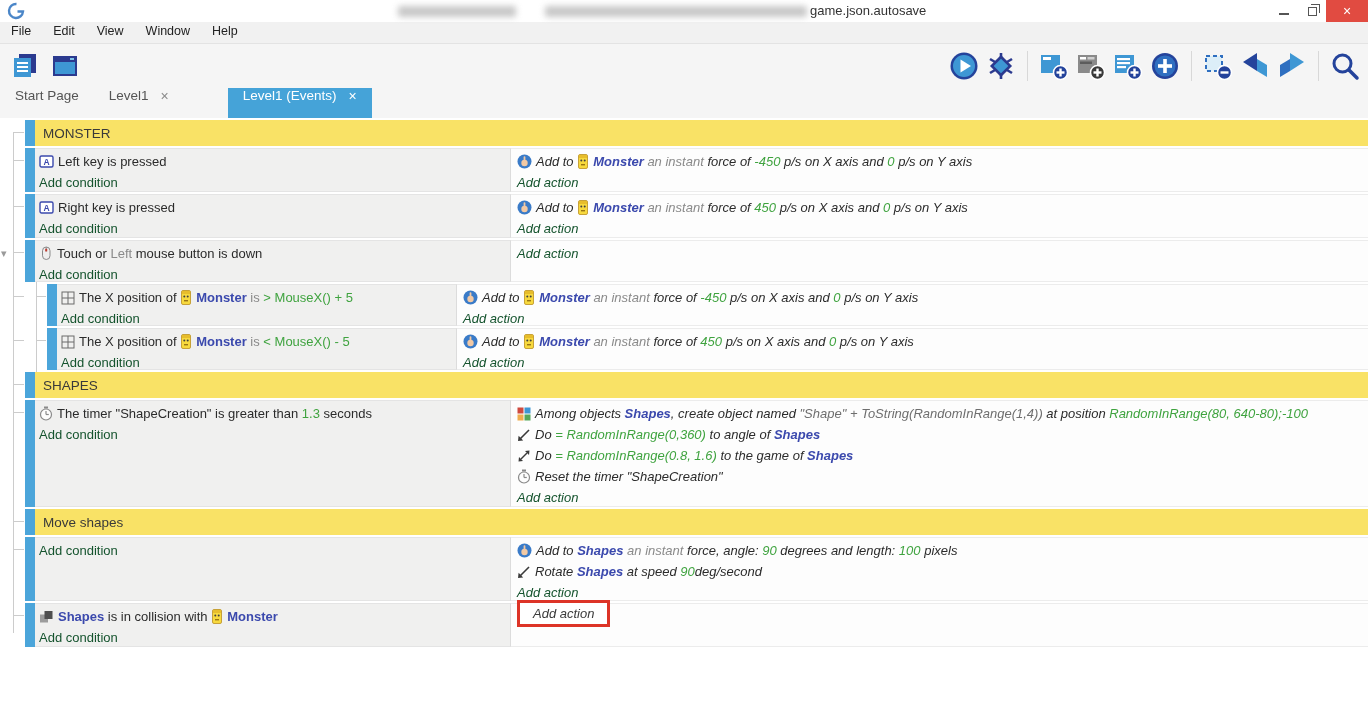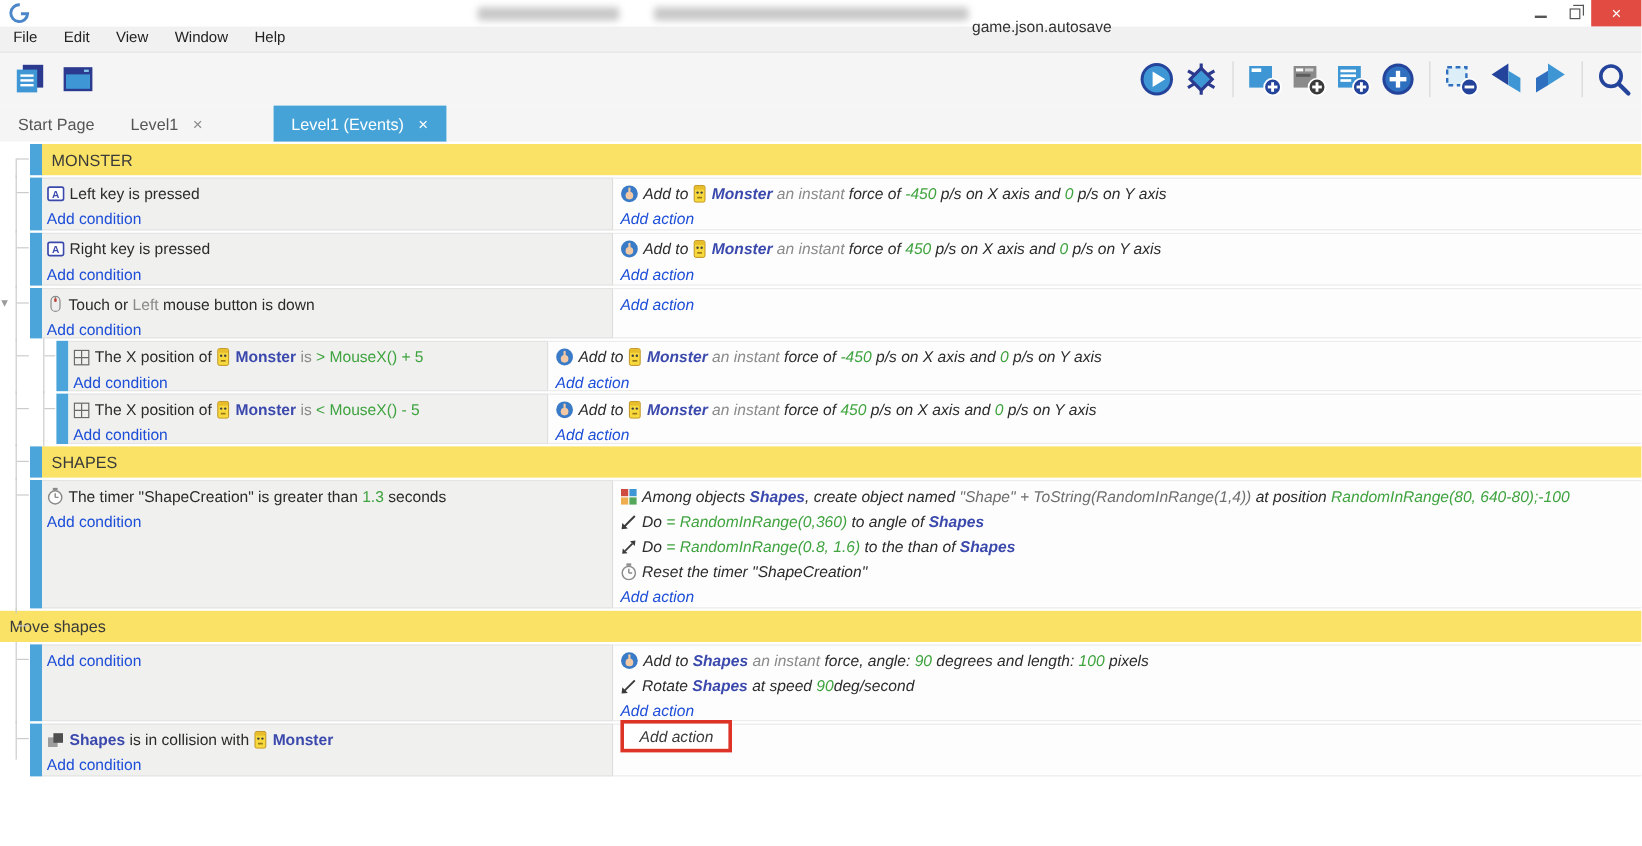--- a/index.html
+++ b/index.html
@@ -6,21 +6,21 @@
   html,body { width:1368px; height:705px; overflow:hidden; background:#fff;
     font-family:"Liberation Sans", sans-serif; }
 
   
   .titlebar { height:22px; background:#fff; position:relative; }
   .logo { position:absolute; left:7px; top:2px; }
   .blurA,.blurB { position:absolute; top:6px; height:11px; background:#b5b5b5;
     filter:blur(3px); opacity:.75; border-radius:2px; }
   .blurA { left:398px; width:118px; }
   .blurB { left:545px; width:262px; }
-  .title-text { position:absolute; left:810px; top:15px; font-size:13px; color:#333; }
+  .title-text { position:absolute; left:810px; top:3px; font-size:13px; color:#333; }
   .win-controls { position:absolute; right:0; top:0; height:22px; display:flex; }
   .wc { width:28px; height:22px; display:flex; align-items:center; justify-content:center;
     color:#555; font-size:13px; }
   .wc.close { width:42px; background:#e14b41; color:#fff; font-size:14px; }
   .ic-min { display:inline-block; width:10px; height:2px; background:#555; margin-top:6px; }
   .ic-restore { display:inline-block; width:9px; height:9px; border:1px solid #555;
     position:relative; background:#fff; }
   .ic-restore::before { content:""; position:absolute; left:2px; top:-4px; width:8px;
     height:8px; border:1px solid #555; border-left:none; border-bottom:none; }
 
@@ -32,21 +32,21 @@
   
   .toolbar { height:44px; background:#f5f5f5; display:flex; align-items:center; }
   .tb-left { display:flex; align-items:center; gap:8px; padding-left:9px; }
   .tb-right { margin-left:auto; display:flex; align-items:center; gap:5px; padding-right:7px; }
   .tbtn { width:32px; height:32px; display:flex; align-items:center; justify-content:center; }
   .tbtn .ic { display:inline-flex; }
   .sep { width:1px; height:30px; background:#d8d8d8; margin:0 5px; }
 
   
   .tabbar { height:30px; background:#f5f5f5; display:flex; }
-  .tab { height:30px; display:flex; align-items:center; padding:0 15px; gap:12px;
+  .tab { height:30px; display:flex; align-items:flex-start; padding:0 15px; gap:12px;
     font-size:13.5px; color:#555; }
   .tab .tab-x { color:#8a8a8a; font-size:14px; }
   .tab.active { background:#45a3d8; color:#fff;margin-left:44px; }
   .tab.active .tab-x { color:#fff; }
 
   
   #events { margin-top:2px; width:1368px; position:relative; }
   .row { display:flex; margin-bottom:2px; position:relative; align-items:stretch; }
   .gutter { width:25px; flex:none; position:relative; }
   .gutter::before { content:""; position:absolute; left:13px; top:-2px; bottom:-2px;
@@ -69,21 +69,21 @@
   .cell-c.sub { width:400px; }
   .cell-a { flex:1; background:#fdfdfd; border-top:1px solid #ececec;
     border-bottom:1px solid #ececec; padding:2px 0 0 6px; overflow:visible;font-style:italic; }
   .line { height:21px; display:flex; align-items:center; font-size:13px; color:#2b2b2b; }
   .line span { white-space:pre; }
   .line .ic { margin-right:4px; display:inline-flex; flex:none; }
   .c-g { color:#8a8a8a; }
   .c-o { color:#3b49ad; font-weight:700; }
   .c-e { color:#3fa33f;text-align:right; }
   .c-s { color:#6e6e6e; }
-  .c-p { color:#1d4ed8; }
+  .c-p { color:#14532d; }
   .hl { border:3px solid #dd3427; background:#fff; color:#3a3a3a; padding:3px 13px;
     margin-top:-7px; position:relative; z-index:3; }
   .collapser { position:absolute; left:1px; top:8px; color:#9a9a9a; font-size:11px;
     line-height:11px; }
 </style>
 </head>
 <body>
 
 <div class="titlebar">
   <span class="logo">
@@ -545,38 +545,38 @@
           <span class="c-o">Shapes</span>
         </div>
         <div class="line">
           <span class="ic"><svg width="14" height="14" viewBox="0 0 14 14">
               <line x1="4" y1="10" x2="10" y2="4" stroke="#3a3a3a" stroke-width="1.5"></line>
               <polygon points="12.5,1.5 12,6 8,2" fill="#3a3a3a"></polygon>
               <polygon points="1.5,12.5 2,8 6,12" fill="#3a3a3a"></polygon>
             </svg></span>
           <span>Do </span>
           <span class="c-e">= RandomInRange(0.8, 1.6)</span>
-          <span> to the than of </span>
+          <span> to the game of </span>
           <span class="c-o">Shapes</span>
         </div>
         <div class="line">
           <span class="ic"><svg width="14" height="15" viewBox="0 0 14 15">
               <rect x="5" y="0.5" width="4" height="2" fill="#8a8a8a"></rect>
               <circle cx="7" cy="8.5" r="5.5" fill="#fdfdfd" stroke="#8a8a8a" stroke-width="1.2"></circle>
               <line x1="7" y1="8.5" x2="7" y2="5" stroke="#8a8a8a" stroke-width="1.2"></line>
               <line x1="7" y1="8.5" x2="9.8" y2="8.5" stroke="#8a8a8a" stroke-width="1.2"></line>
             </svg></span>
           <span>Reset the timer "ShapeCreation"</span>
         </div>
         <div class="line">
           <span class="c-p">Add action</span>
         </div>
       </div>
     </div>
-    <div class="row" style="height: 26px; flex-direction: column;">
+    <div class="row" style="height: 26px;">
       <div class="gutter"></div>
       <div class="bar"></div>
       <div class="group-fill">
         <span>Move shapes</span>
       </div>
     </div>
     <div class="row" style="height: 64px;">
       <div class="gutter"></div>
       <div class="bar"></div>
       <div class="cell-c">

